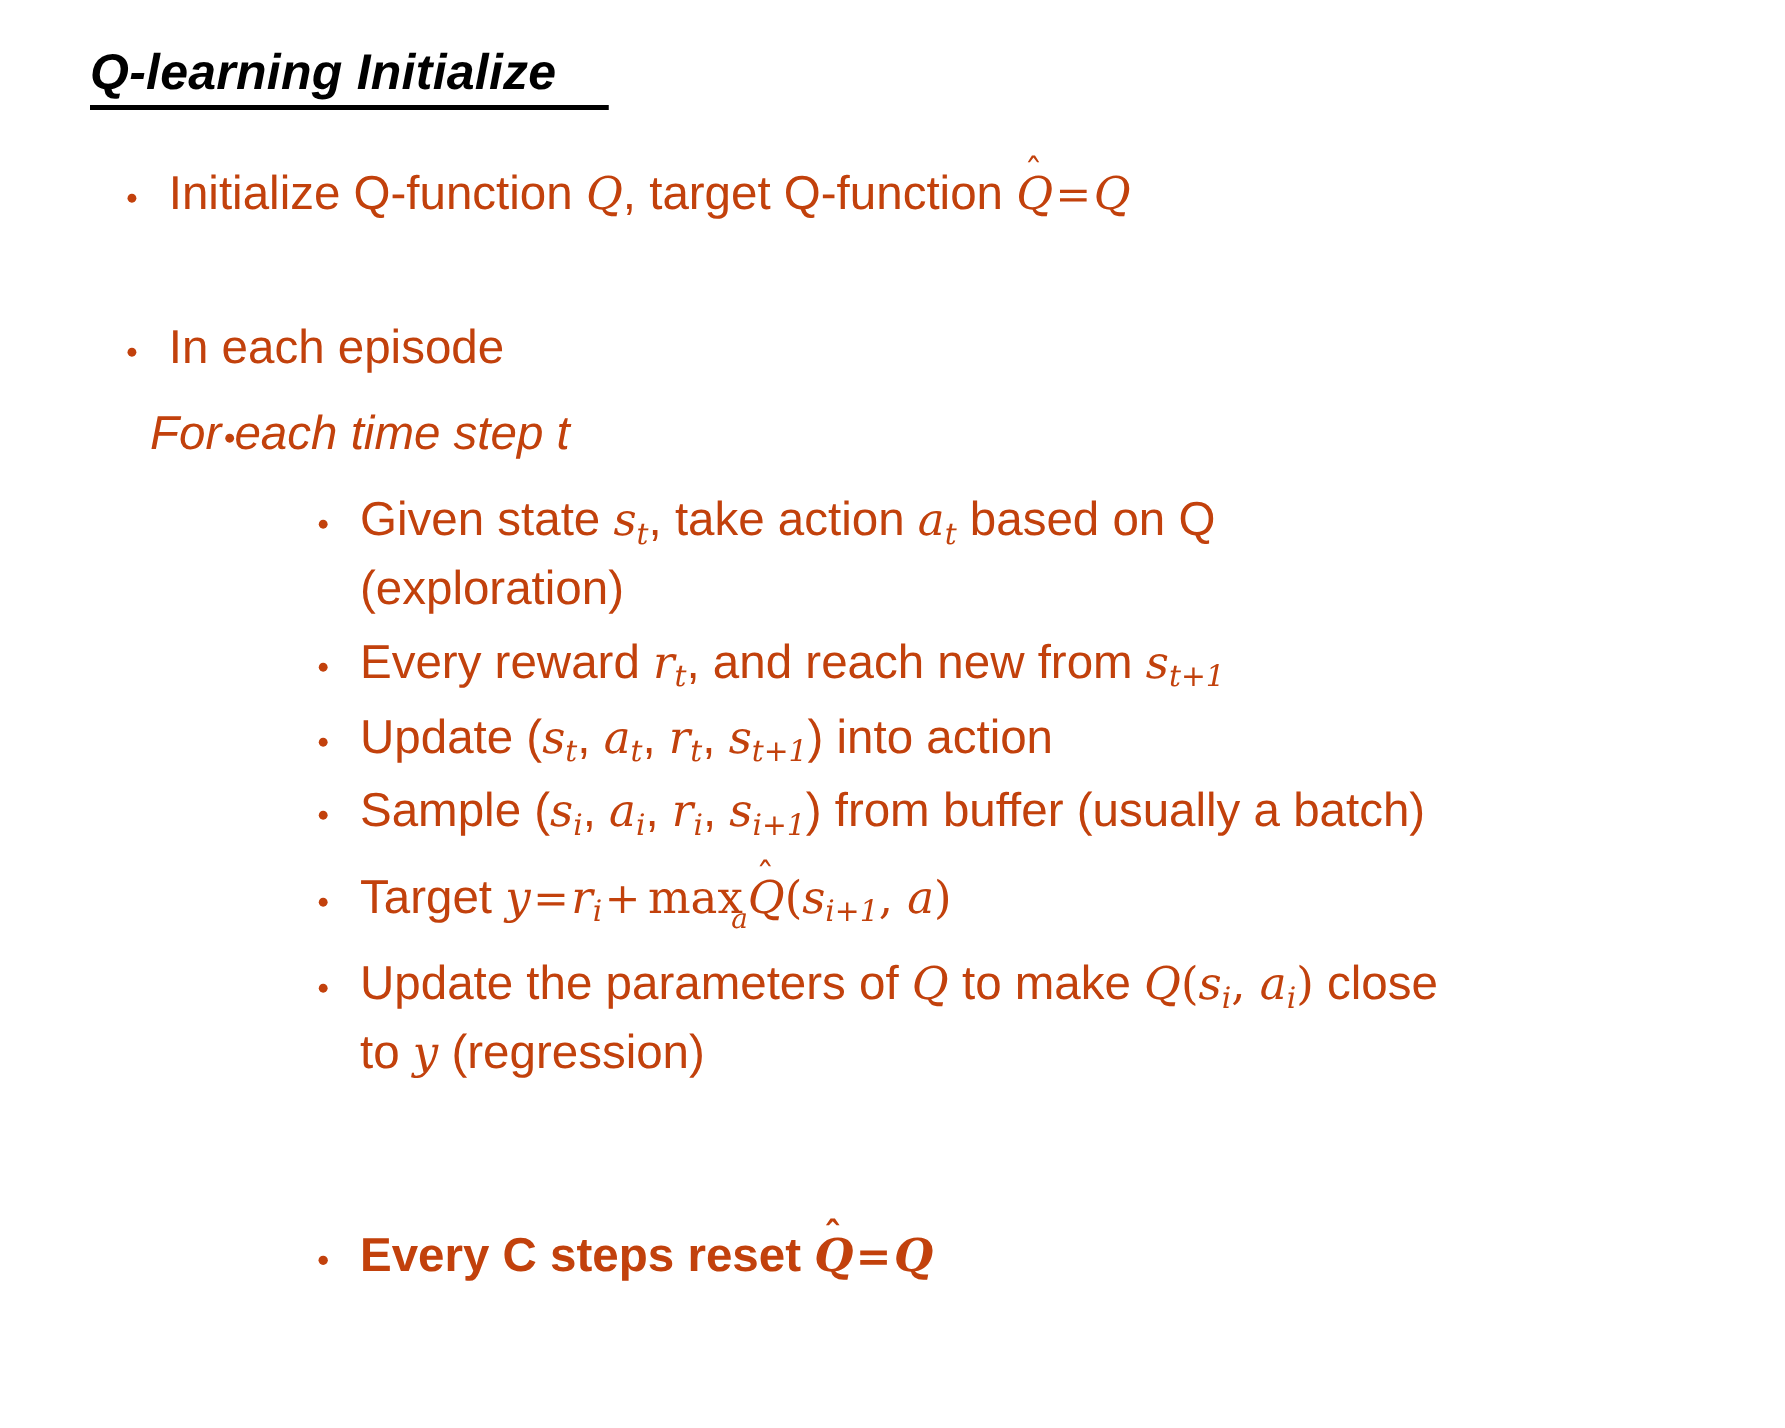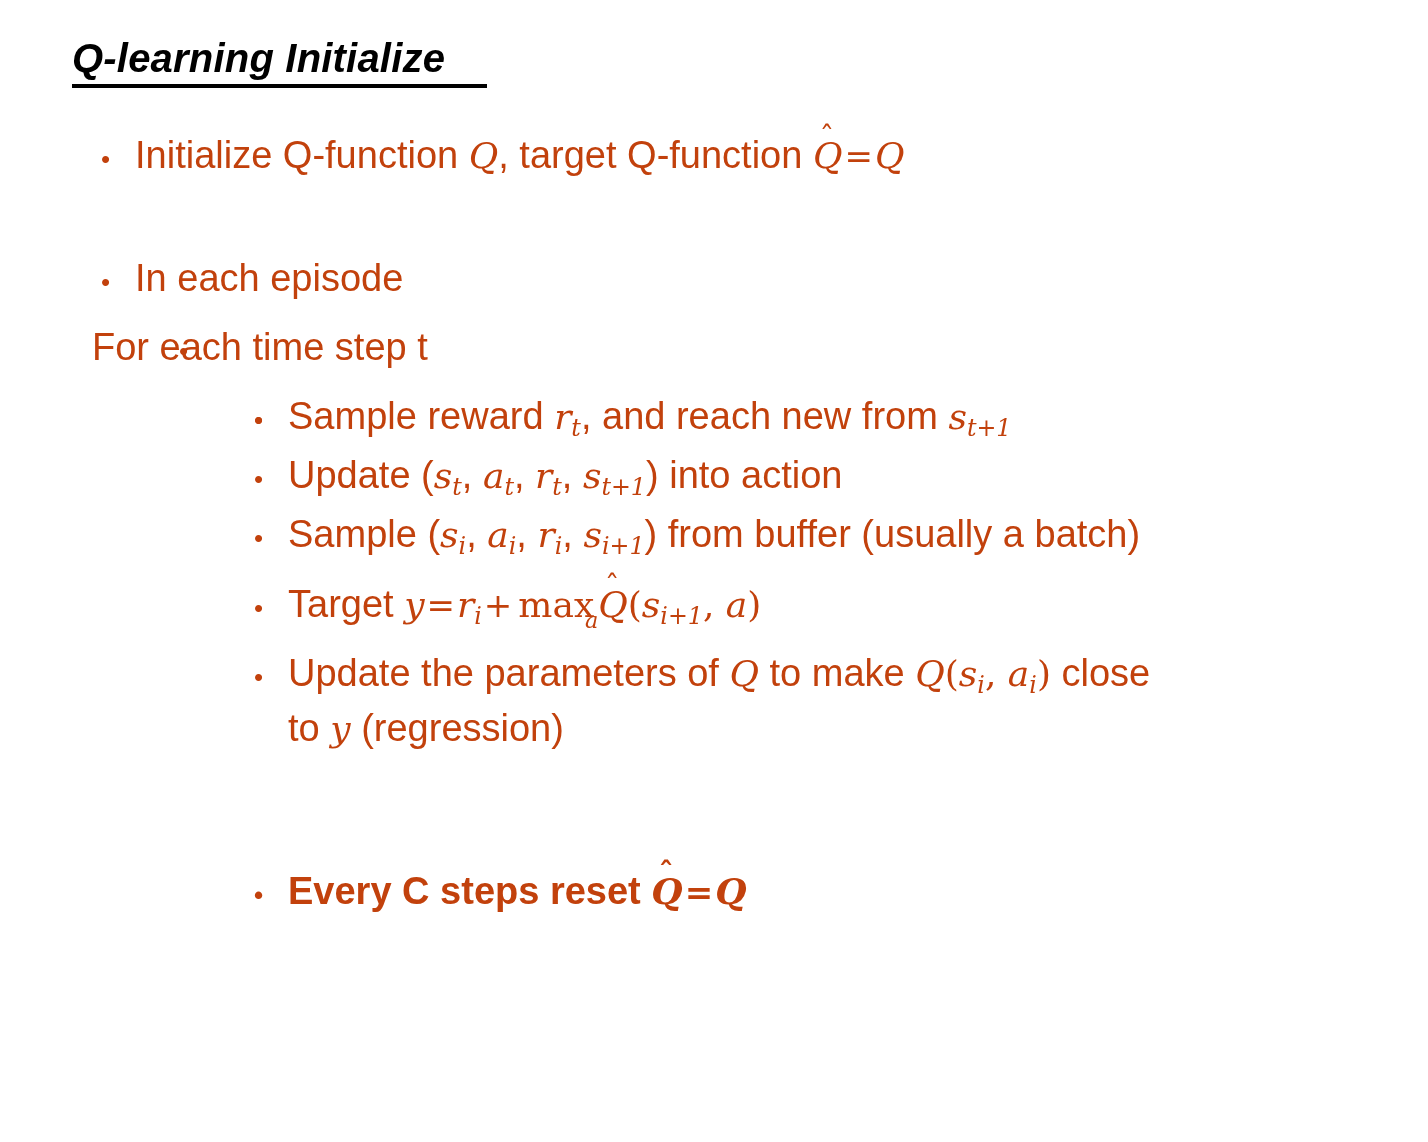--- a/index.html
+++ b/index.html
@@ -50,21 +50,21 @@
     position: relative;
     display: block;
     font-size: 38px;
     line-height: 1.45;
     font-family: "Liberation Sans", sans-serif;
     color: #c2410c;
   }
 
   
   .lvl1 { padding-left: 135px; margin-top: 0; }
-  .lvl2 { padding-left: 92px; }
+  .lvl2 { padding-left: 120px; font-style: italic; }
   .lvl3 { padding-left: 288px; }
 
   .bullet > .dot {
     position: absolute;
     display: block;
   }
   .lvl1 > .dot { left: 101px; }
   .lvl2 > .dot { left: 179px; }
   .lvl3 > .dot { left: 254px; }
 
@@ -173,25 +173,26 @@
     <span class="btext">In each episode</span>
   </div>
 
   <div class="bullet lvl2 gap-md">
     <span class="dot"></span>
     <span class="btext">For each time step t</span>
   </div>
 
   <div class="bullet lvl3 gap-md">
     <span class="dot"></span>
+    <span class="btext"><span>Given state </span><span class="math"><span>s</span><sub class="msub">t</sub></span><span>, take action </span><span class="math"><span>a</span><sub class="msub">t</sub></span><span> based on Q</span><br><span>(exploration)</span></span>
   </div>
 
   <div class="bullet lvl3 gap-sm">
     <span class="dot"></span>
-    <span class="btext"><span>Sample reward </span><span class="math"><span>r</span><sub class="msub">t</sub></span><span>, and reach new from </span><span class="math"><span>s</span><sub class="msub">t+1</sub></span></span>
+    <span class="btext"><span>Every reward </span><span class="math"><span>r</span><sub class="msub">t</sub></span><span>, and reach new from </span><span class="math"><span>s</span><sub class="msub">t+1</sub></span></span>
   </div>
 
   <div class="bullet lvl3 gap-sm">
     <span class="dot"></span>
     <span class="btext"><span>Update (</span><span class="math"><span>s</span><sub class="msub">t</sub></span><span>, </span><span class="math"><span>a</span><sub class="msub">t</sub></span><span>, </span><span class="math"><span>r</span><sub class="msub">t</sub></span><span>, </span><span class="math"><span>s</span><sub class="msub"><span>t+1</span></sub></span><span>) into action</span></span>
   </div>
 
   <div class="bullet lvl3 gap-sm">
     <span class="dot"></span>
     <span class="btext"><span>Sample (</span><span class="math"><span>s</span><sub class="msub">i</sub></span><span>, </span><span class="math"><span>a</span><sub class="msub">i</sub></span><span>, </span><span class="math"><span>r</span><sub class="msub">i</sub></span><span>, </span><span class="math"><span>s</span><sub class="msub">i+1</sub></span><span>) from buffer (usually a batch)</span></span>

